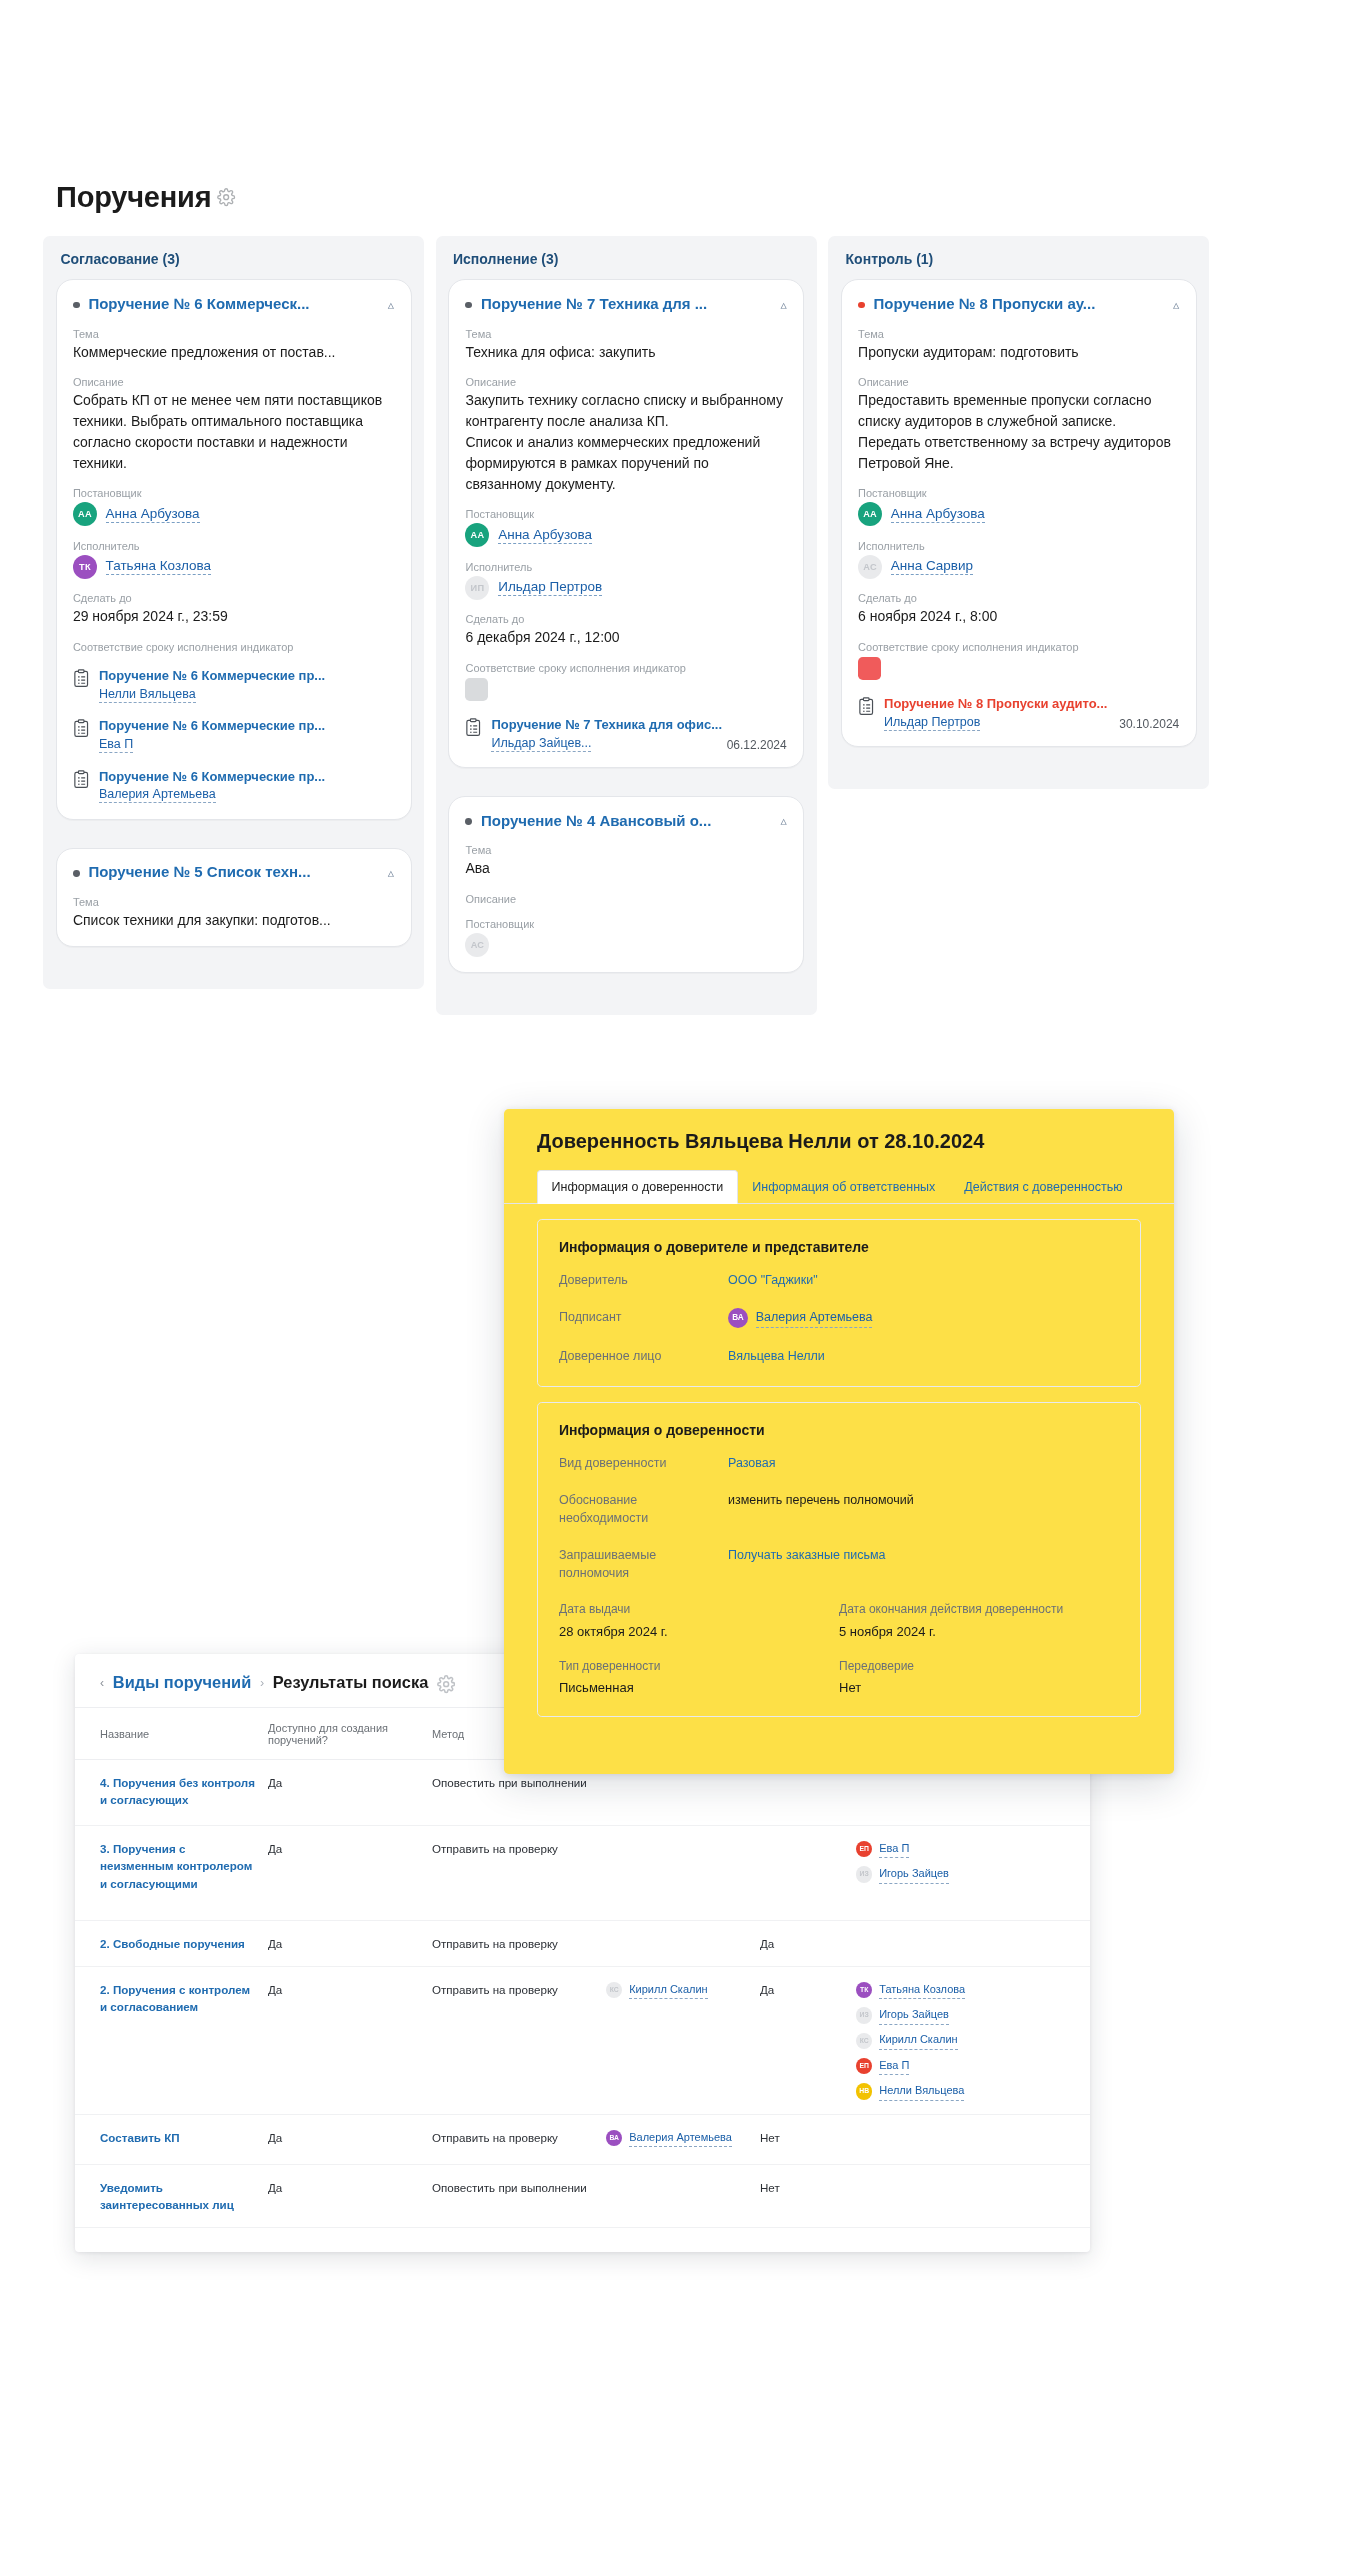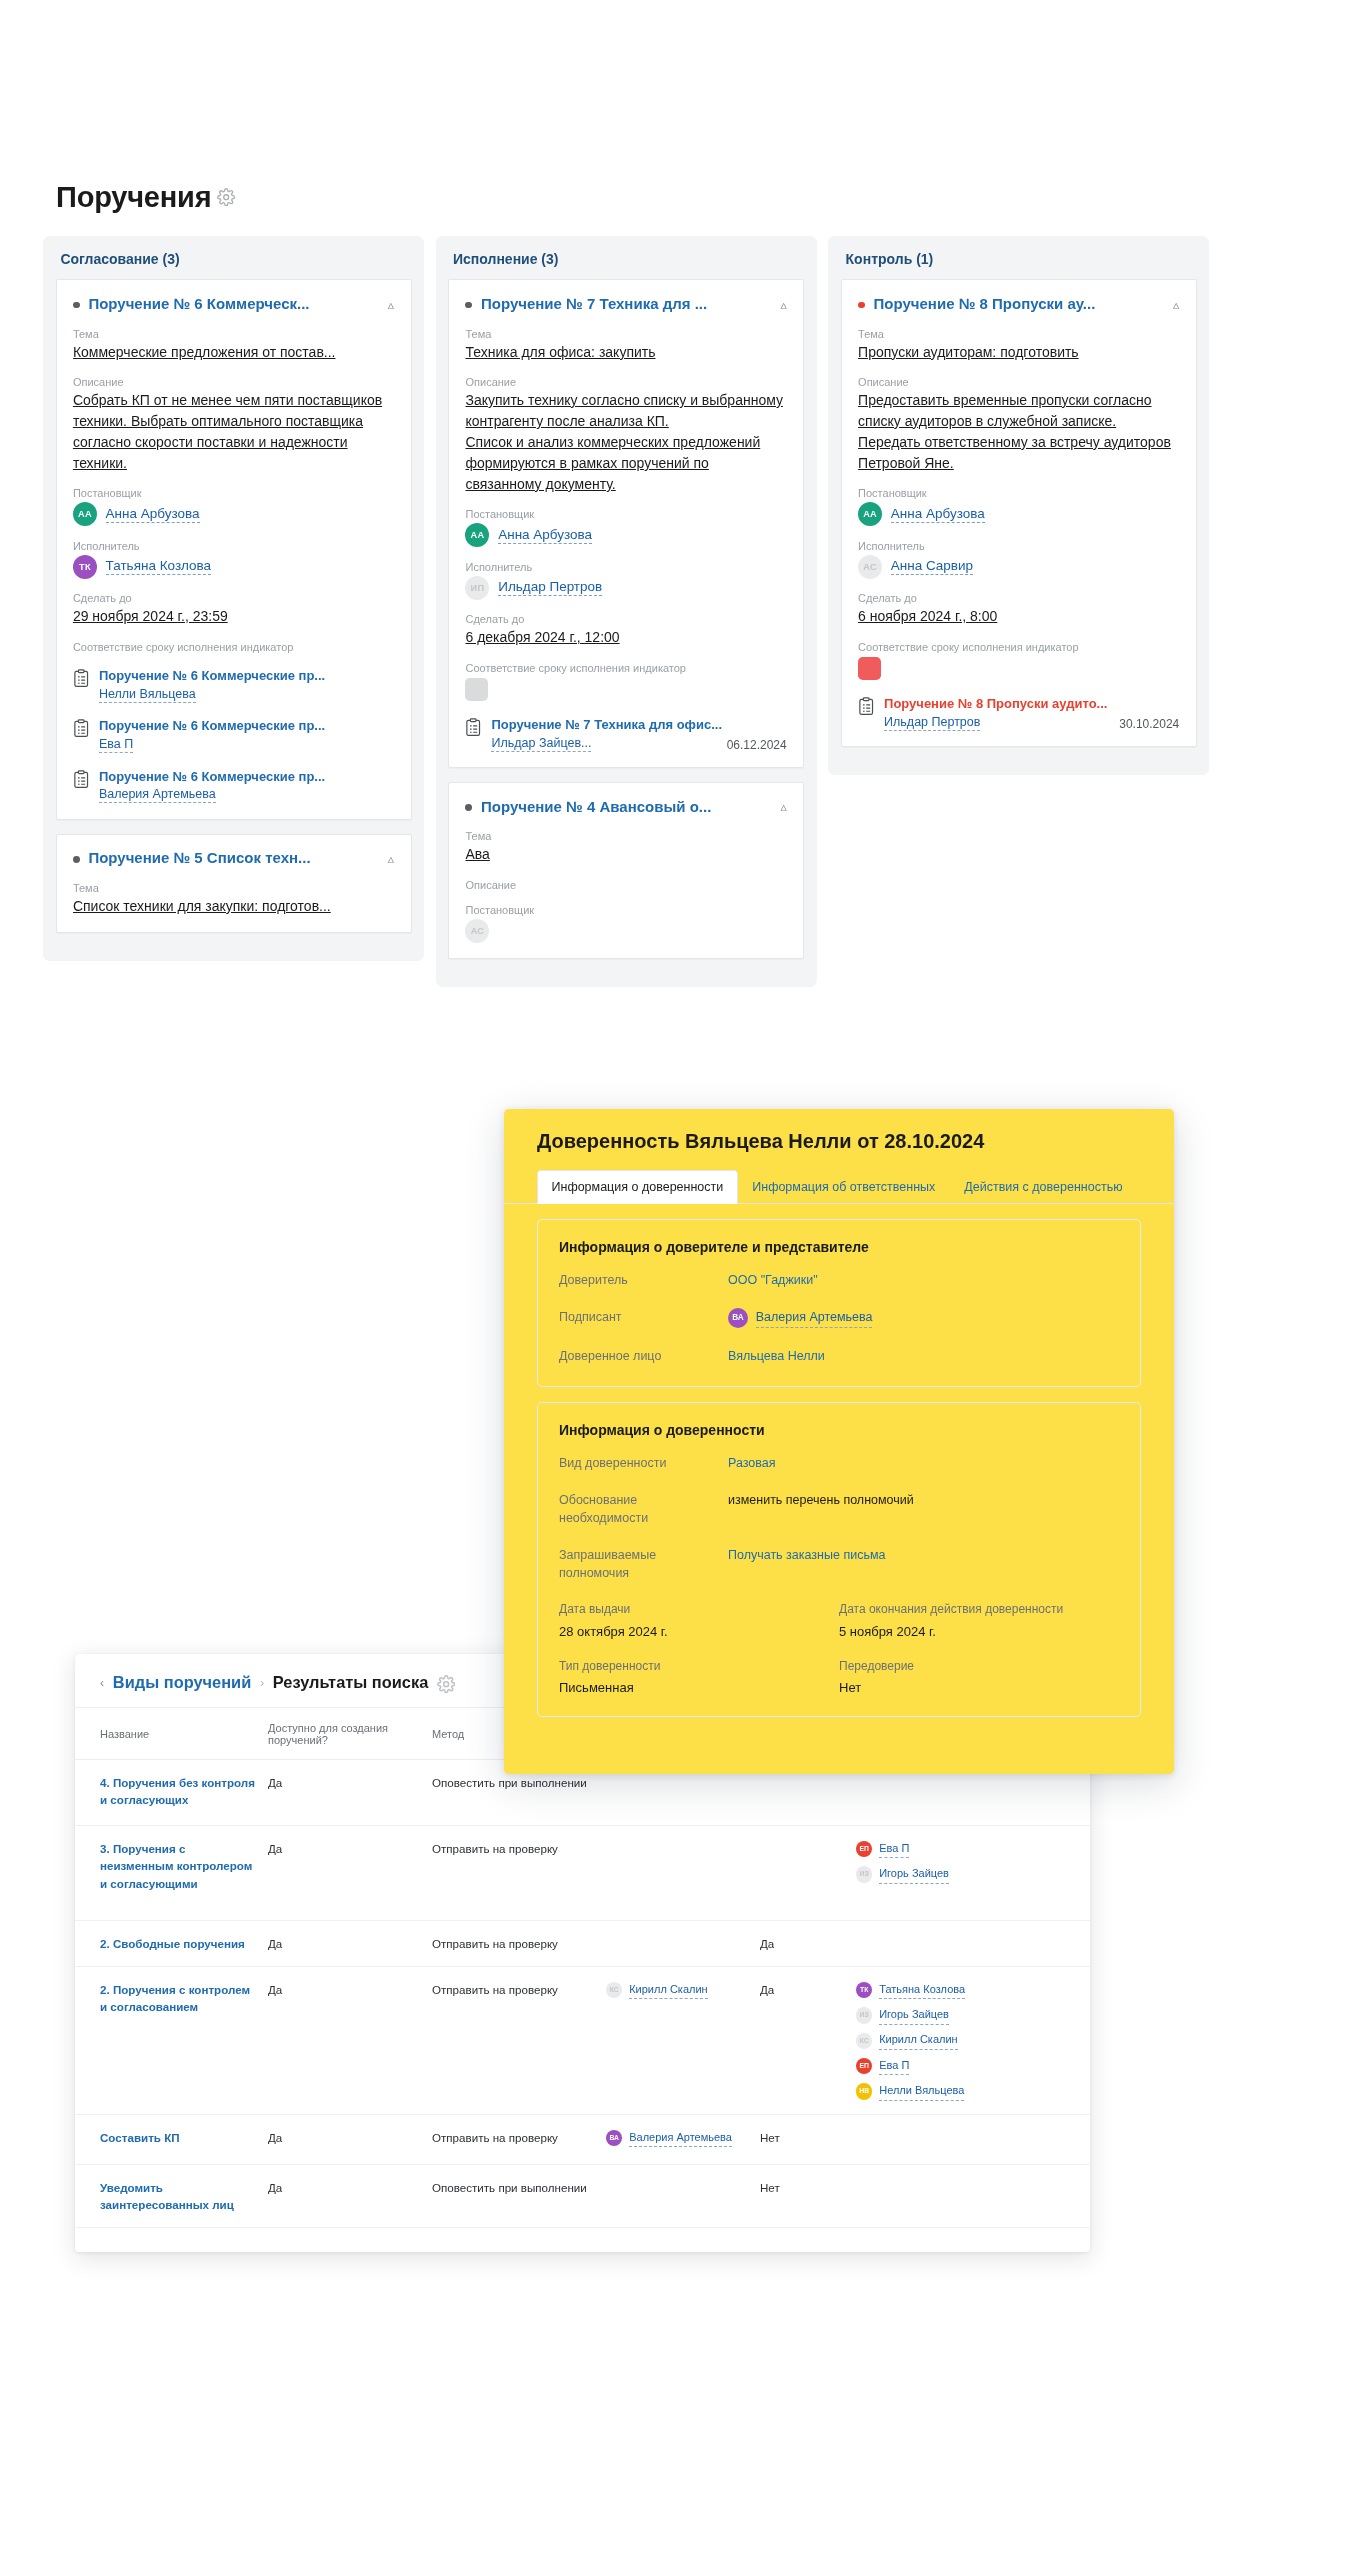--- a/index.html
+++ b/index.html
@@ -22,34 +22,34 @@
   
   .board{position:absolute;left:43px;top:236px;display:flex;gap:11.6px;}
   .col{width:381px;}
   .col-head{
     background:#f3f4f6;border-radius:6.8px 6.8px 0 0;
     padding:15.4px 17.4px 37px 17.4px;
     font-size:14px;font-weight:700;color:#1f4e79;
   }
   .col-body{padding:0 12.5px 13.5px 12.5px;background:#f3f4f6;border-radius:0 0 6.8px 6.8px;margin-top:-25px;}
   .card{
-    background:#fff;border:1px solid #e4e6ea;border-radius:2px;
-    padding:13.5px 16.4px 15.4px 16.4px;margin-bottom:14px;
+    background:#fff;border:1px solid #e4e6ea;border-radius:17px;
+    padding:13.5px 16.4px 15.4px 16.4px;margin-bottom:28px;
     box-shadow:0 1px 1px rgba(0,0,0,.03);
   }
   .card-head{display:flex;align-items:flex-start;gap:8.7px;}
   .dot{width:6.8px;height:6.8px;border-radius:50%;background:#5a5f66;flex:none;margin-top:7.7px;}
   .dot.red{background:#e8412f;}
   .card-title{
     flex:1;font-size:15px;font-weight:700;color:#1f6bb0;line-height:1.35;
     white-space:nowrap;overflow:hidden;text-overflow:ellipsis;
   }
   .chev{flex:none;color:#7a8ba0;font-size:12.5px;margin-top:2.9px;}
   .fld-label{font-size:11px;color:#9aa0a6;margin-top:13.5px;margin-bottom:1.9px;}
-  .fld-val{font-size:14px;color:#1b1b1b;line-height:1.5;text-decoration:underline;}
+  .fld-val{font-size:14px;color:#1b1b1b;line-height:1.5;}
   .fld-val.ellip{white-space:nowrap;overflow:hidden;text-overflow:ellipsis;}
   .person{display:flex;align-items:center;gap:8.7px;margin-top:2.9px;}
   .av{
     width:24px;height:24px;border-radius:50%;flex:none;
     display:flex;align-items:center;justify-content:center;
     font-size:9.2px;font-weight:700;color:#fff;letter-spacing:0.3px;
   }
   .av.green{background:#18a37e;}
   .av.purple{background:#9b4fc0;}
   .av.grey{background:#e9eaec;color:#c3c6cb;}

